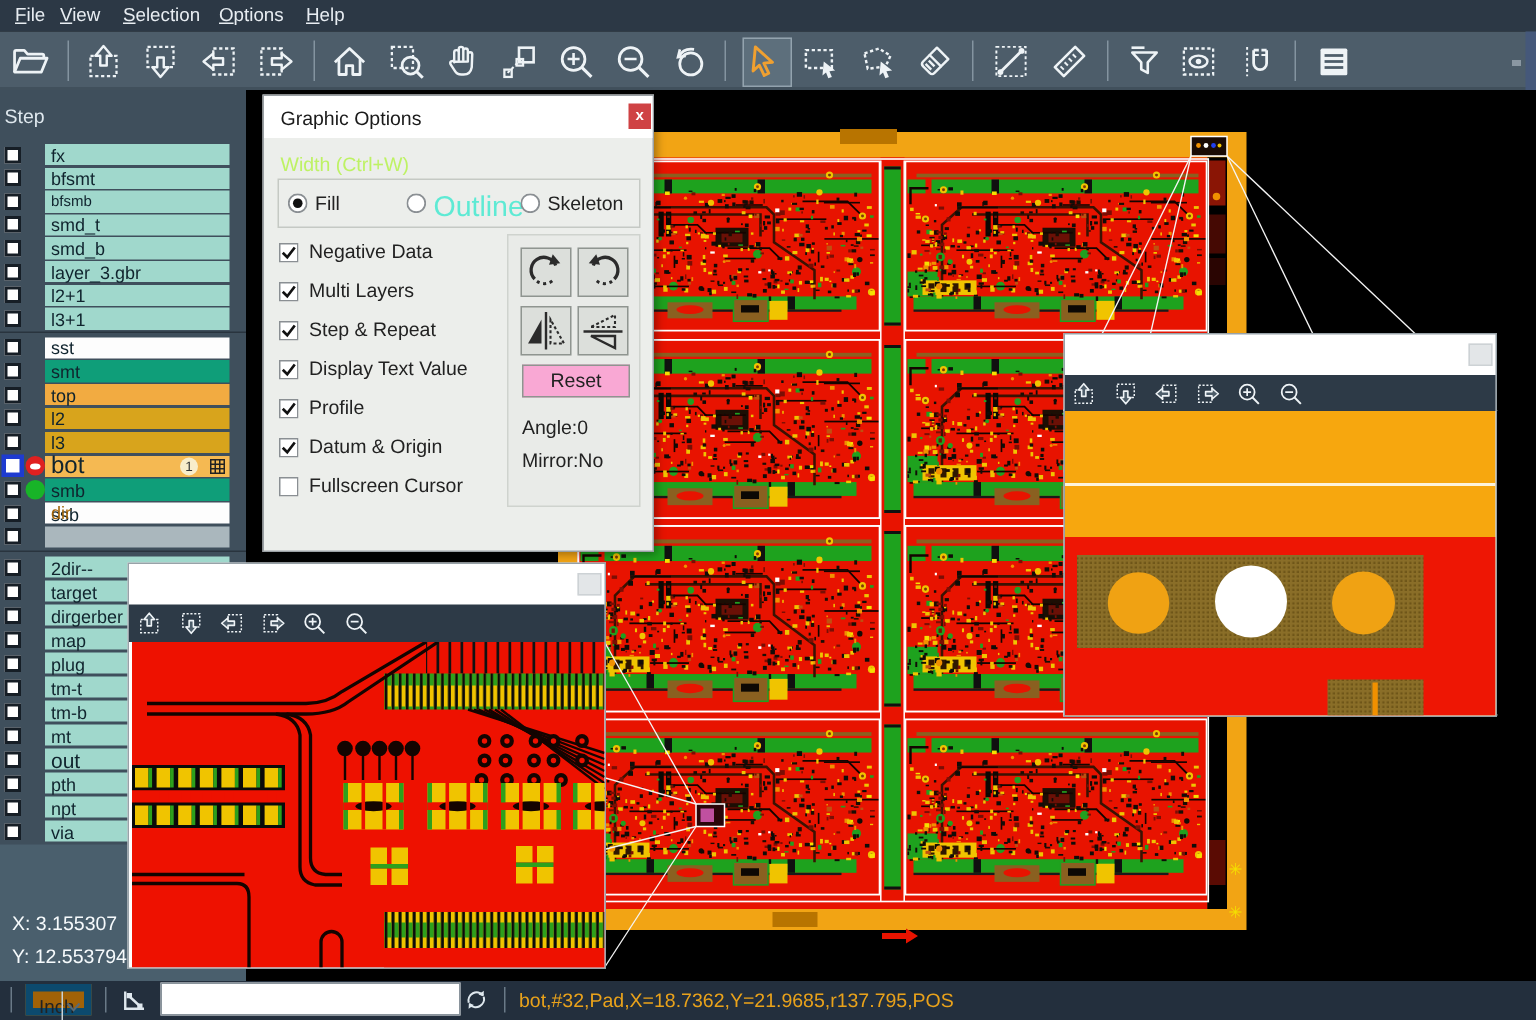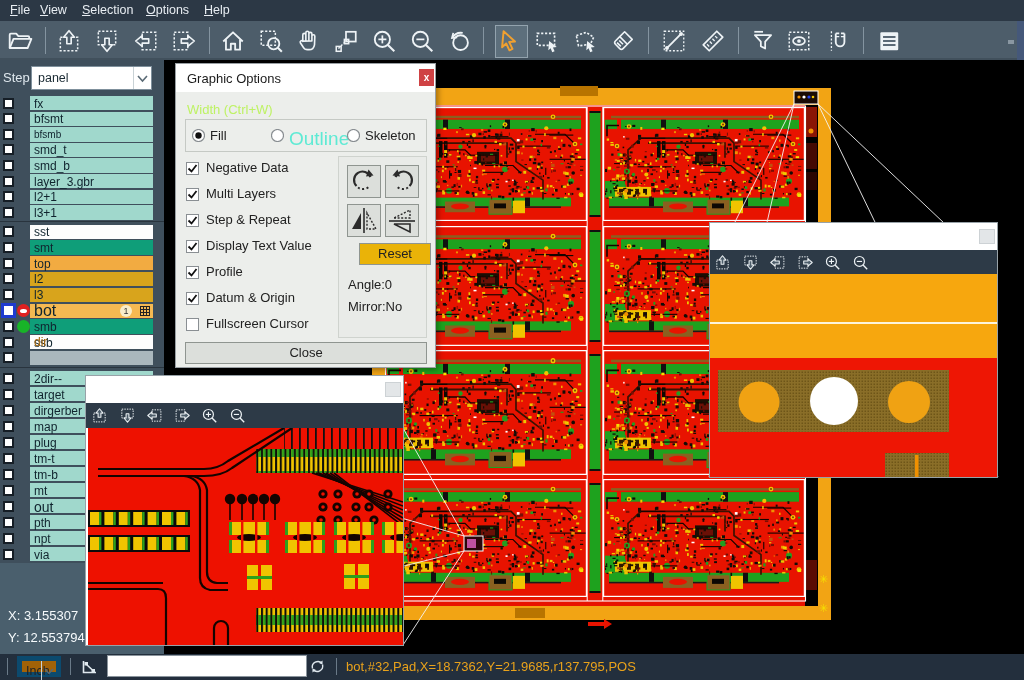--- a/index.html
+++ b/index.html
@@ -792,26 +792,20 @@
     </svg>
     <svg style="position:absolute;left:826px;top:28px;color:#eef3f6" width="26" height="26">
       <use href="#i-magnet"></use>
     </svg>
     <svg style="position:absolute;left:876px;top:28px;color:#eef3f6" width="26" height="26">
       <use href="#i-list"></use>
     </svg>
 <div style="position:absolute;left:0;top:60px;width:164px;height:594px;background:#3f4f5c"></div>
     <div style="position:absolute;left:0;top:563px;width:164px;height:91px;background:#4a5f6d"></div>
     <div style="position:absolute;left:3px;top:70px;color:#dfe8ee;font-size:13px">Step</div>
-    <div style="position:absolute;left:31px;top:66px;width:121px;height:24px;background:#fff;border:1px solid #7f909c;box-sizing:border-box">
-      <div style="position:absolute;left:6px;top:4px;font-size:12.5px;color:#1a2a33">panel</div>
-      <div style="position:absolute;right:0;top:0;width:17px;height:22px;border-left:1px solid #c9d2d6"><svg width="17" height="22">
-          <path d="M4 9 l4.5 5 4.5 -5" stroke="#5a6a75" stroke-width="1.6" fill="none"></path>
-        </svg></div>
-    </div>
     <div style="position:absolute;left:3px;top:97.5px;width:11px;height:11px;background:#fff;border:2px solid #161e26;box-sizing:border-box"></div>
     <div style="position:absolute;left:30px;top:96.0px;width:123px;height:14.4px;background:#a0d8cc"></div>
     <div style="position:absolute;left:34px;top:96.5px;font-size:12px;line-height:14.4px;color:#10242e;white-space:nowrap">fx</div>
     <div style="position:absolute;left:3px;top:113.1px;width:11px;height:11px;background:#fff;border:2px solid #161e26;box-sizing:border-box"></div>
     <div style="position:absolute;left:30px;top:111.6px;width:123px;height:14.4px;background:#a0d8cc"></div>
     <div style="position:absolute;left:34px;top:112.1px;font-size:12px;line-height:14.4px;color:#10242e;white-space:nowrap">bfsmt</div>
     <div style="position:absolute;left:3px;top:128.7px;width:11px;height:11px;background:#fff;border:2px solid #161e26;box-sizing:border-box"></div>
     <div style="position:absolute;left:30px;top:127.2px;width:123px;height:14.4px;background:#a0d8cc"></div>
     <div style="position:absolute;left:34px;top:127.7px;font-size:10px;line-height:14.4px;color:#10242e;white-space:nowrap">bfsmb</div>
     <div style="position:absolute;left:3px;top:144.3px;width:11px;height:11px;background:#fff;border:2px solid #161e26;box-sizing:border-box"></div>
@@ -1203,28 +1197,25 @@
     <div style="position:absolute;left:347px;top:204px;width:34px;height:33px;background:#dcdfdb;border:1px solid #8f9590;box-sizing:border-box"><svg width="32" height="31" viewBox="0 0 32 31">
         <line x1="16" y1="3" x2="16" y2="28" stroke="#2b2b2b" stroke-width="1.6"></line>
         <path d="M13 8 L13 24 L4 24 Z" fill="#2b2b2b"></path>
         <path d="M19 8 L19 24 L28 24 Z" fill="none" stroke="#2b2b2b" stroke-width="1.4" stroke-dasharray="2 1.6"></path>
       </svg></div>
     <div style="position:absolute;left:385px;top:204px;width:34px;height:33px;background:#dcdfdb;border:1px solid #8f9590;box-sizing:border-box"><svg width="32" height="31" viewBox="0 0 32 31">
         <line x1="3" y1="16" x2="29" y2="16" stroke="#2b2b2b" stroke-width="1.6"></line>
         <path d="M8 19 L24 19 L24 27 Z" fill="none" stroke="#2b2b2b" stroke-width="1.6"></path>
         <path d="M8 13 L24 13 L24 5 Z" fill="none" stroke="#2b2b2b" stroke-width="1.4" stroke-dasharray="2 1.6"></path>
       </svg></div>
-    <div style="position:absolute;left:359px;top:243px;width:72px;height:22px;background:#eab308;border:1px solid #8f9590;box-sizing:border-box">
+    <div style="position:absolute;left:348px;top:243px;width:72px;height:22px;background:#f9a8d4;border:1px solid #8f9590;box-sizing:border-box">
       <div style="text-align:center;font-size:13px;color:#222;line-height:20px">Reset</div>
     </div>
     <div style="position:absolute;left:348px;top:277px;font-size:13px;color:#222">Angle:0</div>
     <div style="position:absolute;left:348px;top:299px;font-size:13px;color:#222">Mirror:No</div>
-    <div style="position:absolute;left:185px;top:342px;width:242px;height:22px;background:#dcdfdb;border:1px solid #8f9590;box-sizing:border-box">
-      <div style="text-align:center;font-size:13px;color:#222;line-height:20px">Close</div>
-    </div>
 <div style="position:absolute;left:0;top:654px;width:1024px;height:26px;background:#232f3d"></div>
     <div style="position:absolute;left:7px;top:658px;width:1px;height:17px;background:#6a7a88"></div>
     <div style="position:absolute;left:70px;top:658px;width:1px;height:17px;background:#6a7a88"></div>
     <div style="position:absolute;left:336px;top:658px;width:1px;height:17px;background:#6a7a88"></div>
     <div style="position:absolute;left:17px;top:656px;width:44px;height:21px;background:#a16207;border:5px solid #0c4a6e;box-sizing:border-box">
       <div style="position:absolute;left:4px;top:2.5px;font-size:12.5px;color:#222">Inch</div>
       <div style="position:absolute;right:0;top:0;width:14px;height:19px;border-left:1px solid #c9d2d6"><svg width="14" height="19">
           <path d="M3 8 l4 4.5 4 -4.5" stroke="#5a6a75" stroke-width="1.4" fill="none"></path>
         </svg></div>
     </div>

